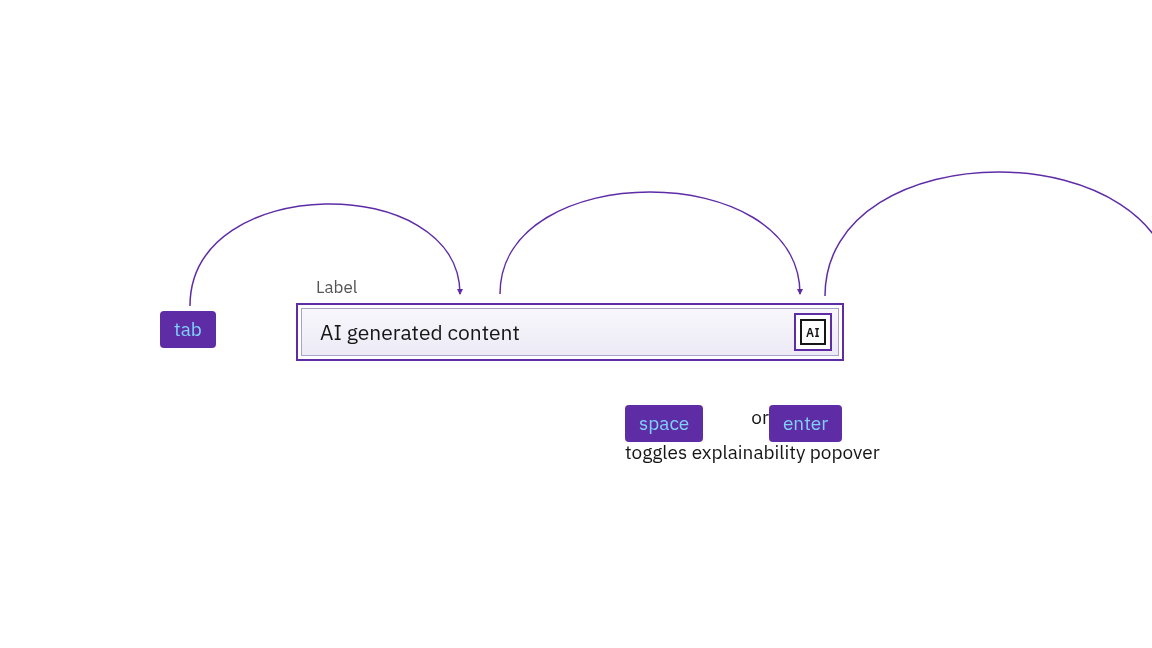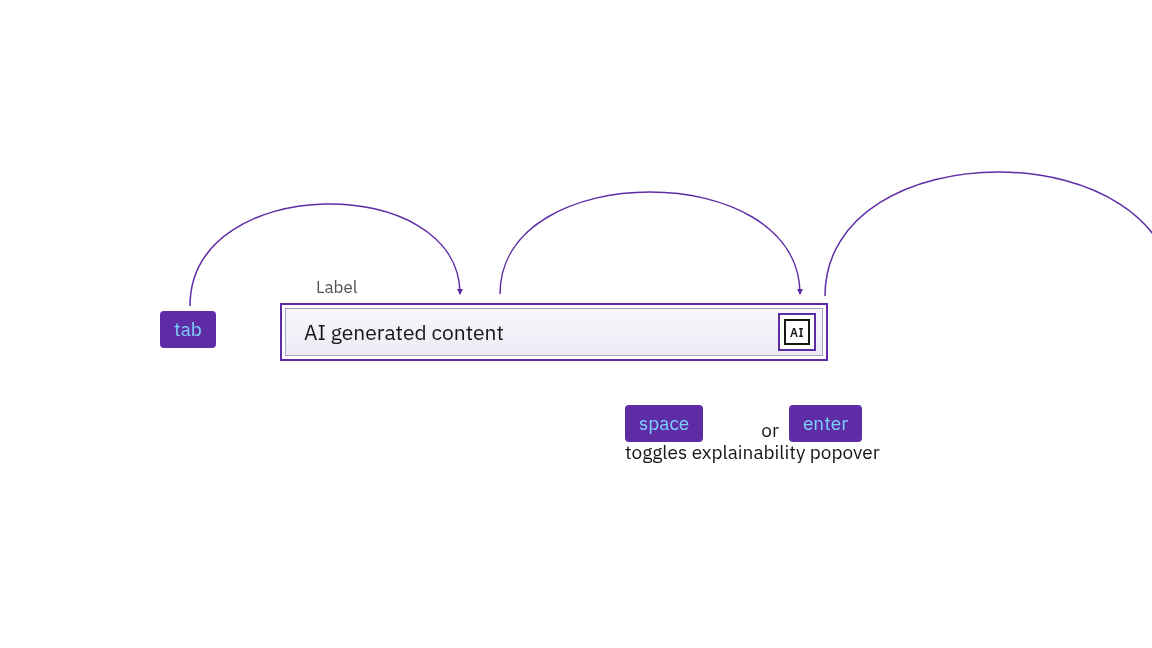--- a/index.html
+++ b/index.html
@@ -28,21 +28,21 @@
     .label-text {
       position: absolute;
       left: 304px;
       top: 276px;
       color: #555;
       font-size: 17px;
       margin-left: 12px;
     }
     .input-outer {
       position: absolute;
-      left: 280px;
+      left: 296px;
       top: 303px;
       width: 548px;
       height: 58px;
       border: 2px solid #5e2ca5;
       background: #ffffff;
       padding: 3px;
     }
     .input-inner {
       width: 100%;
       height: 100%;
@@ -78,22 +78,21 @@
       font-size: 12px;
       font-weight: 600;
       color: #161616;
       letter-spacing: 0.5px;
     }
     .action-row {
       position: absolute;
       left: 625px;
       top: 405px;
       display: flex;
-      align-items: flex-end;
-      gap: 10px;
+      align-items: flex-start;
     }
     .or-text {
       font-size: 19px;
       color: #161616;
       margin-left: 48px;
     }
     .desc-text {
       position: absolute;
       left: 625px;
       top: 440px;

